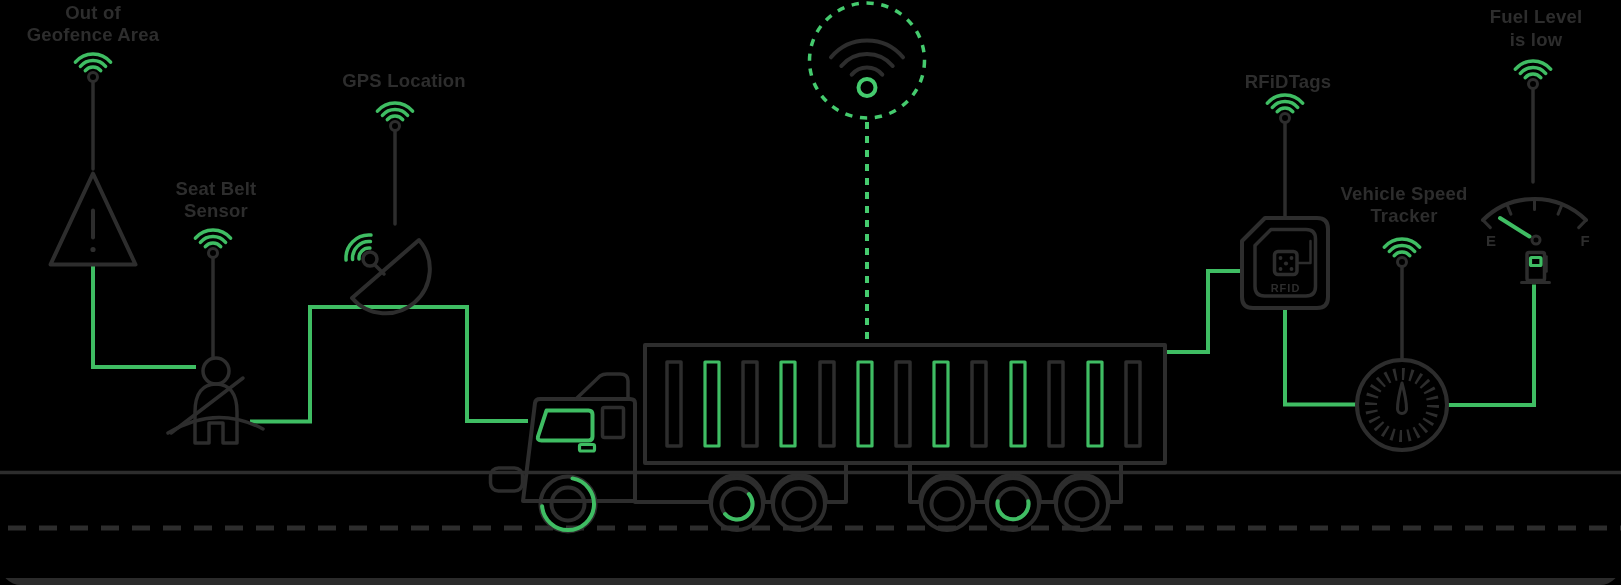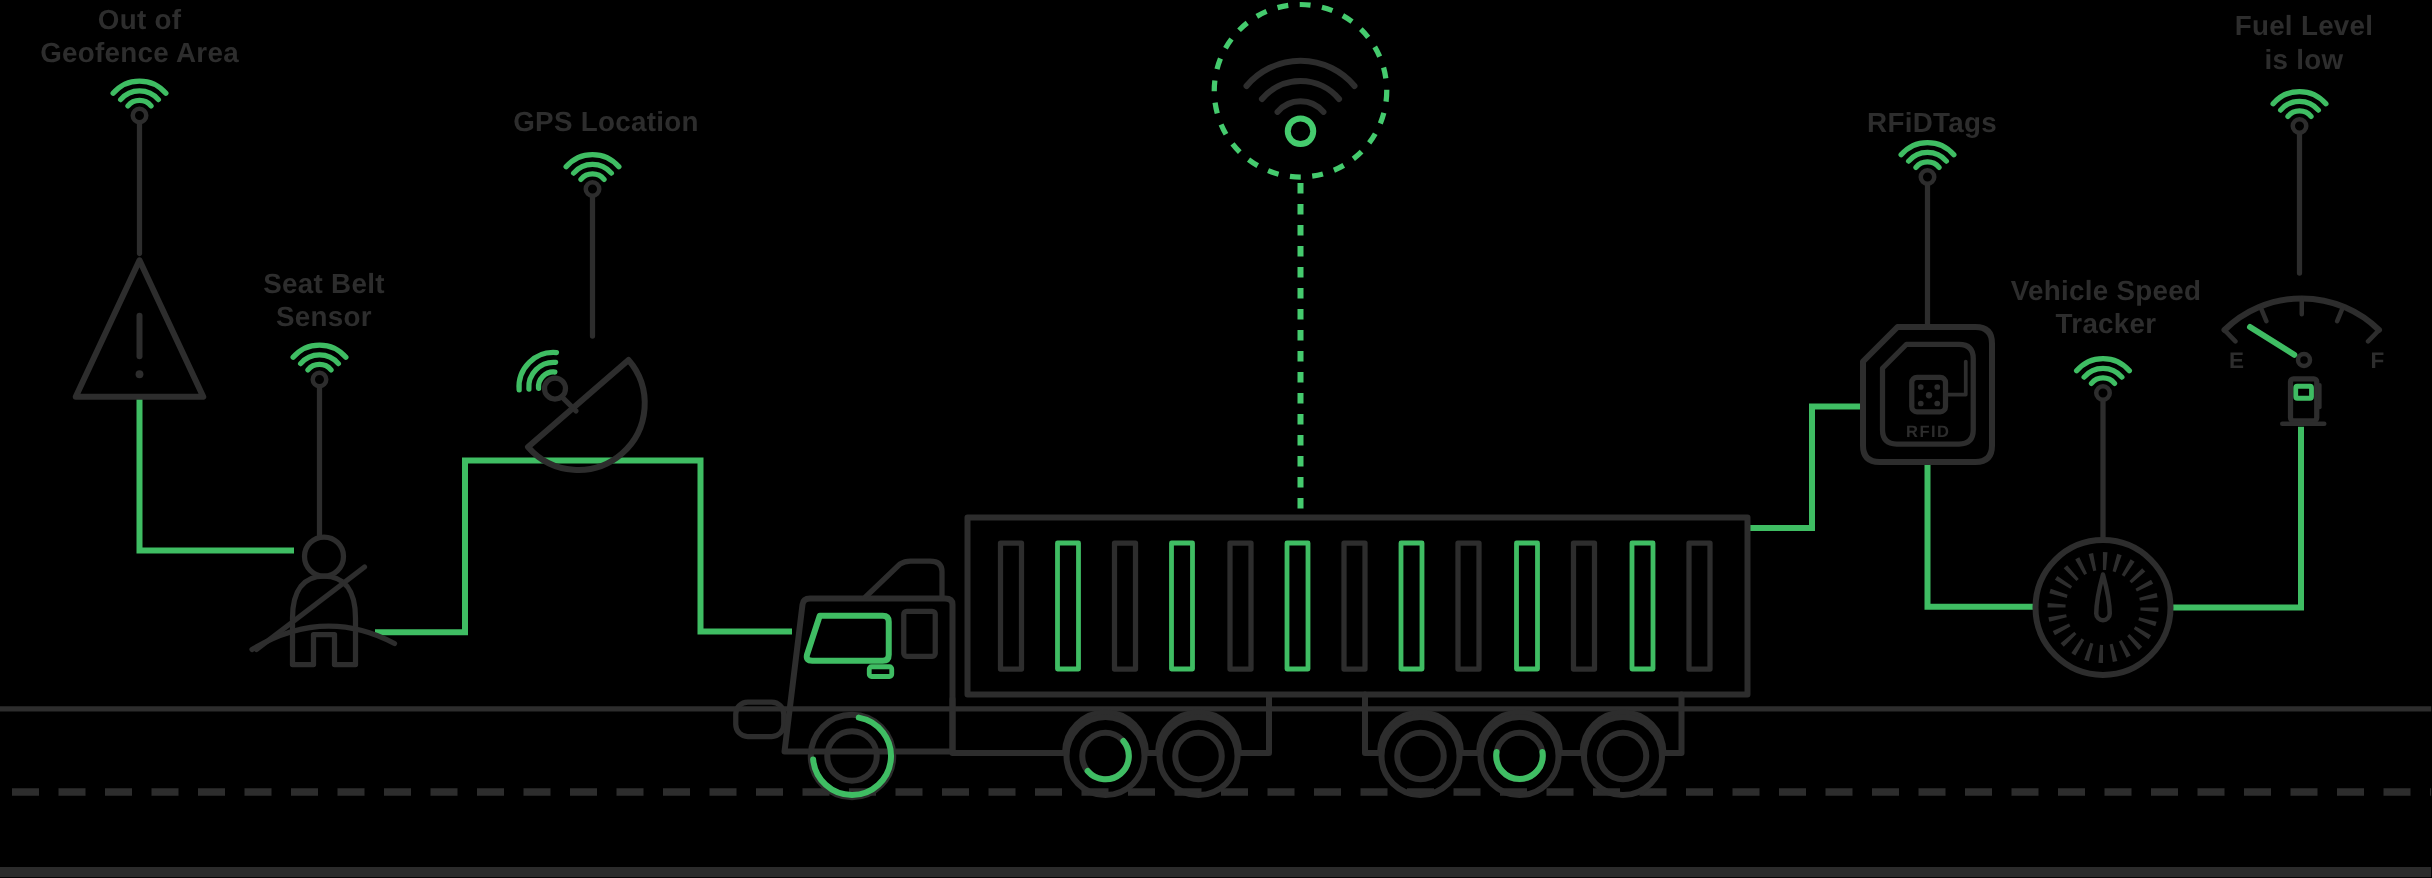--- a/index.html
+++ b/index.html
@@ -3,21 +3,21 @@
 <meta charset="utf-8">
 <style>
   :root{
     --background:#000000;
     --line:#2d2d2d;
     --accent:#3fbd63;
     --accent_bright:#45cb6e;
     --ground_bar:#2b2b2b;
   }
   html,body{margin:0;padding:0;background:var(--background);}
-  .stage{position:relative;width:1621px;height:585px;background:var(--background);overflow:hidden;}
+  .stage{position:relative;width:1621px;height:585px;background:var(--background);overflow:hidden;border-radius:21px;}
   svg{display:block;}
   .ln {fill:none;stroke:var(--line);stroke-width:3.5;stroke-linecap:round;stroke-linejoin:round;}
   .ln2{fill:none;stroke:var(--line);stroke-width:2.5;stroke-linecap:round;stroke-linejoin:round;}
   .ln3{fill:none;stroke:var(--line);stroke-width:3;stroke-linecap:round;stroke-linejoin:round;}
   .ln4{fill:none;stroke:var(--line);stroke-width:4;stroke-linecap:round;stroke-linejoin:round;}
   .gn {fill:none;stroke:var(--accent);stroke-width:4;stroke-linecap:butt;stroke-linejoin:miter;}
   .gn3{fill:none;stroke:var(--accent);stroke-width:3.2;stroke-linecap:round;stroke-linejoin:round;}
   .gnr{fill:none;stroke:var(--accent);stroke-width:4;stroke-linecap:round;stroke-linejoin:round;}
   .gring{fill:none;stroke:var(--accent_bright);stroke-width:4;}
   .cdash{fill:none;stroke:var(--accent_bright);stroke-width:3.5;stroke-dasharray:7.3 7.7;}

